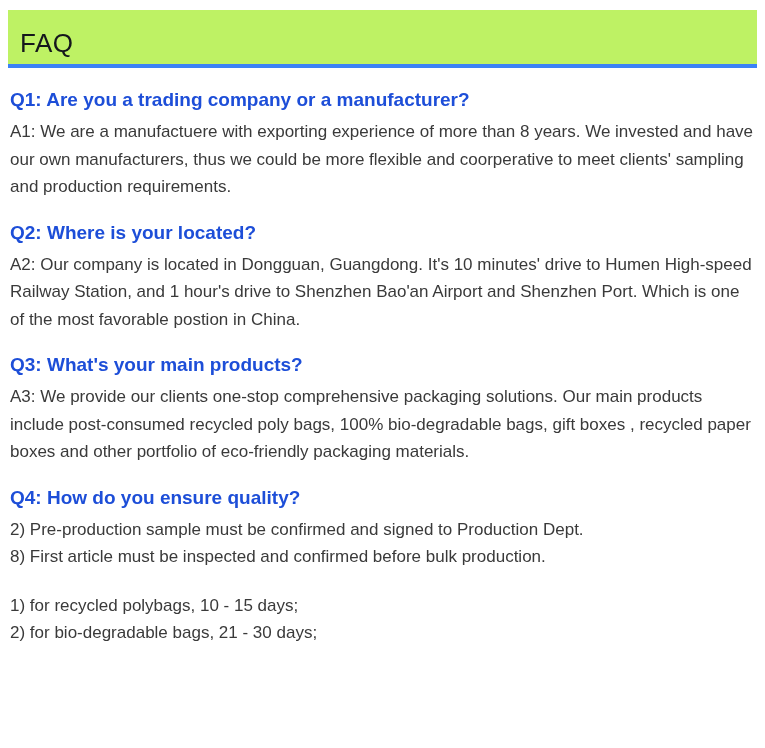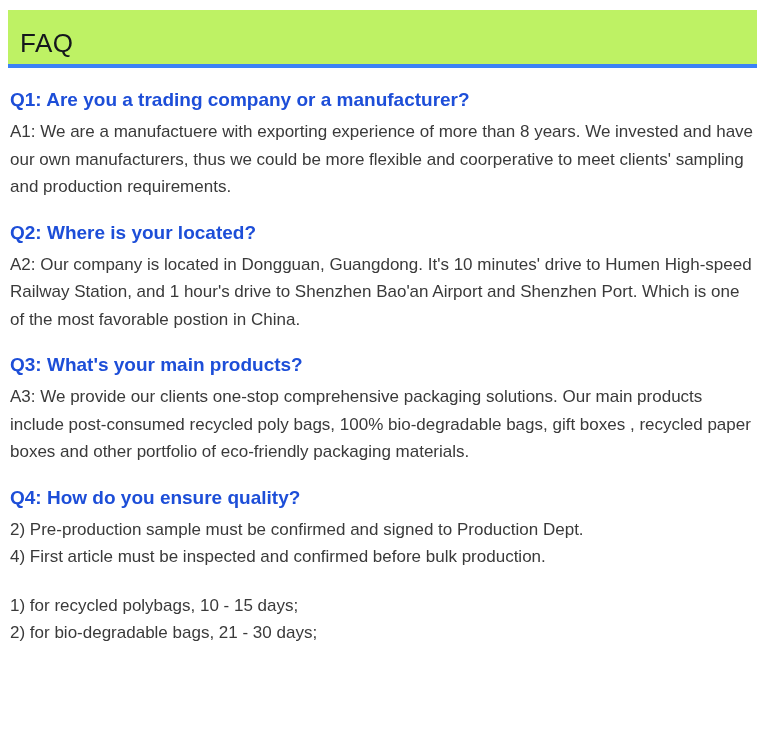--- a/index.html
+++ b/index.html
@@ -81,21 +81,21 @@
       <h2 class="faq-question">Q3: What's your main products?</h2>
       <div class="faq-answer">
         <div class="answer-line">A3: We provide our clients one-stop comprehensive packaging solutions. Our main products include post-consumed recycled poly bags, 100% bio-degradable bags, gift boxes , recycled paper boxes and other portfolio of eco-friendly packaging materials.</div>
       </div>
     </section>
 
     <section class="faq-item">
       <h2 class="faq-question">Q4: How do you ensure quality?</h2>
       <div class="faq-answer">
         <div class="answer-line">2) Pre-production sample must be confirmed and signed to Production Dept.</div>
-        <div class="answer-line">4) First article must be inspected and confirmed before bulk production.</div>
+        <div class="answer-line">8) First article must be inspected and confirmed before bulk production.</div>
       </div>
     </section>
 
     <section class="faq-item">
       <div class="faq-answer">
         <div class="answer-line">1) for recycled polybags, 10 - 15 days;</div>
         <div class="answer-line">2) for bio-degradable bags, 21 - 30 days;</div>
 
       </div>
     </section>

